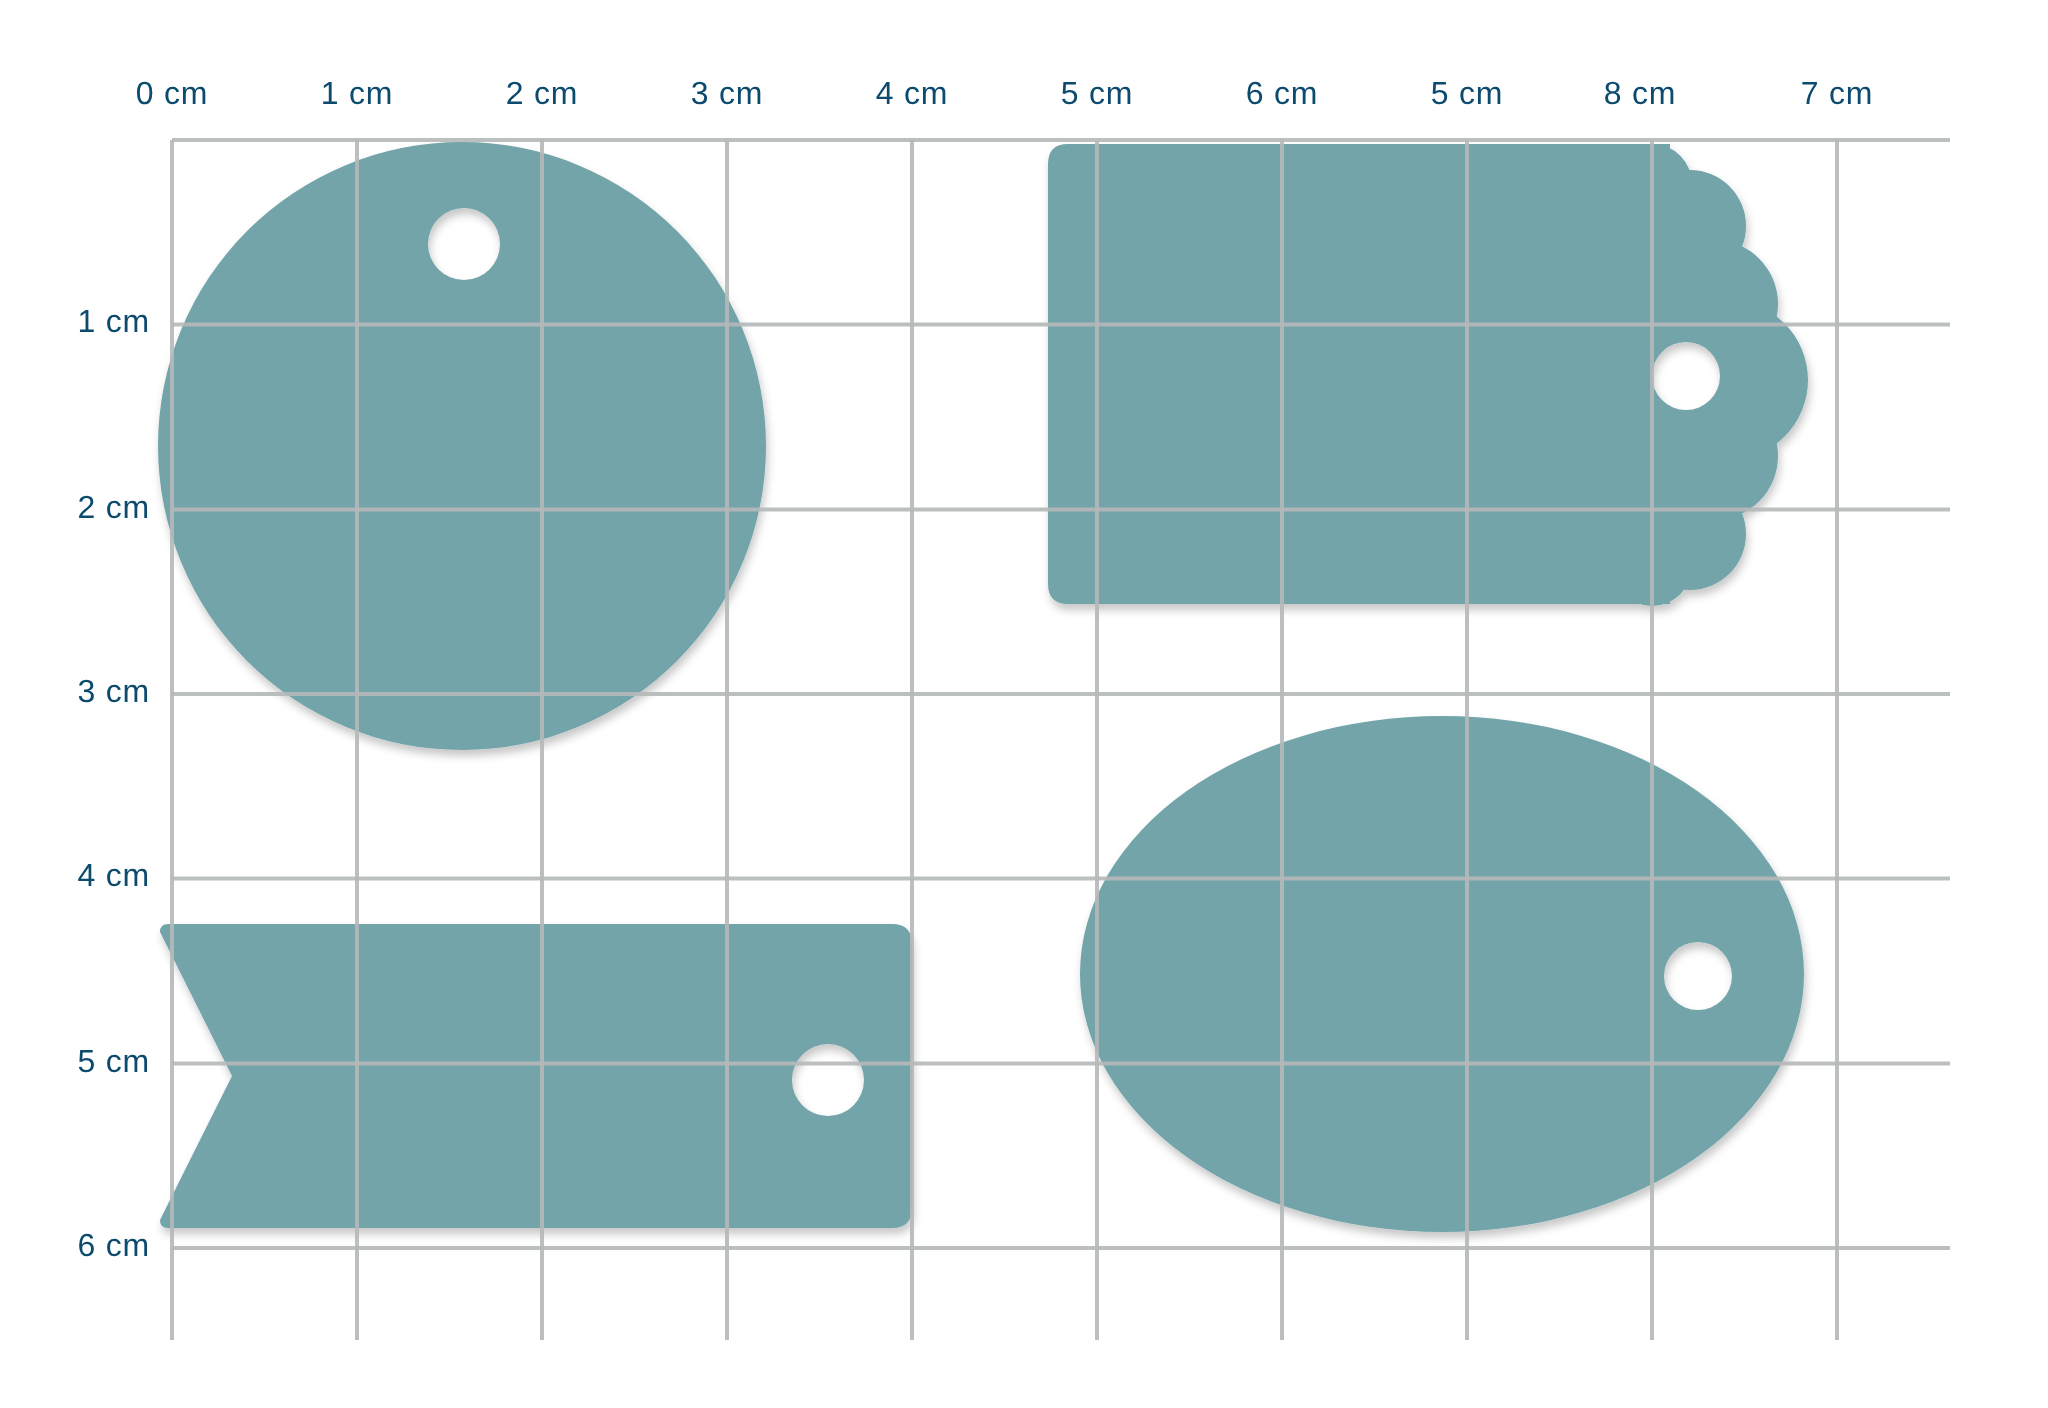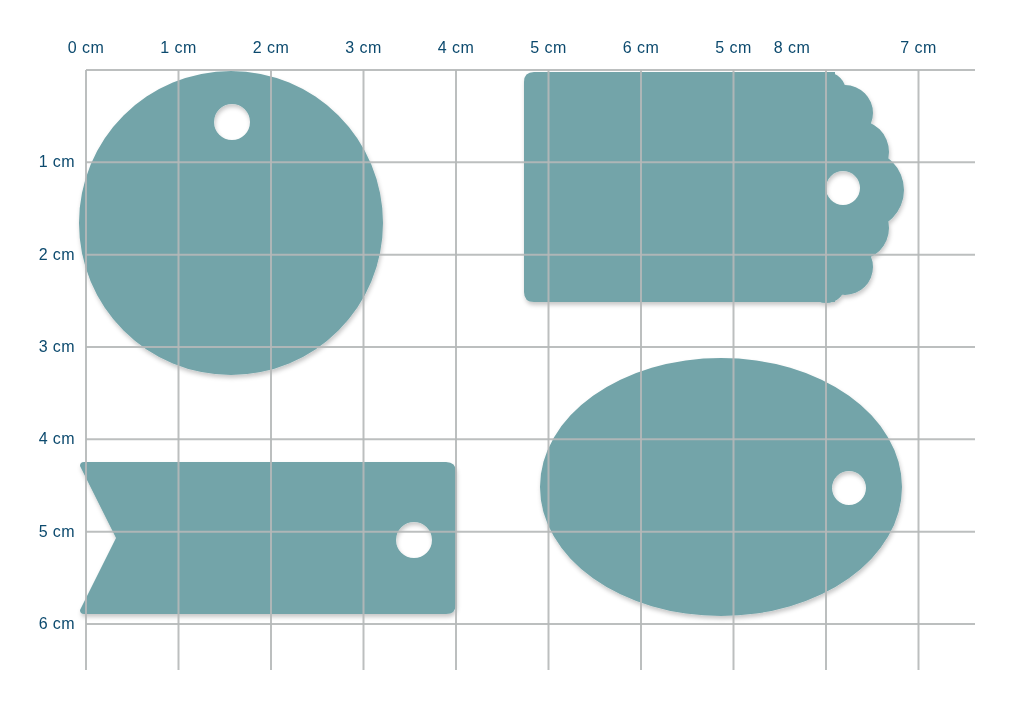--- a/index.html
+++ b/index.html
@@ -81,21 +81,21 @@
   </svg>
 
   <div class="rlabel top" style="left:46px">0 cm</div>
   <div class="rlabel top" style="left:138.5px">1 cm</div>
   <div class="rlabel top" style="left:231px">2 cm</div>
   <div class="rlabel top" style="left:323.5px">3 cm</div>
   <div class="rlabel top" style="left:416px">4 cm</div>
   <div class="rlabel top" style="left:508.5px">5 cm</div>
   <div class="rlabel top" style="left:601px">6 cm</div>
   <div class="rlabel top" style="left:693.5px">5 cm</div>
-  <div class="rlabel top" style="left:752px">8 cm</div>
+  <div class="rlabel top" style="left:780px">8 cm</div>
   <div class="rlabel top" style="left:878.5px">7 cm</div>
 
   <div class="rlabel side" style="top:152.3px">1 cm</div>
   <div class="rlabel side" style="top:244.7px">2 cm</div>
   <div class="rlabel side" style="top:337px">3 cm</div>
   <div class="rlabel side" style="top:429.3px">4 cm</div>
   <div class="rlabel side" style="top:521.7px">5 cm</div>
   <div class="rlabel side" style="top:614px">6 cm</div>
 
 </div>

